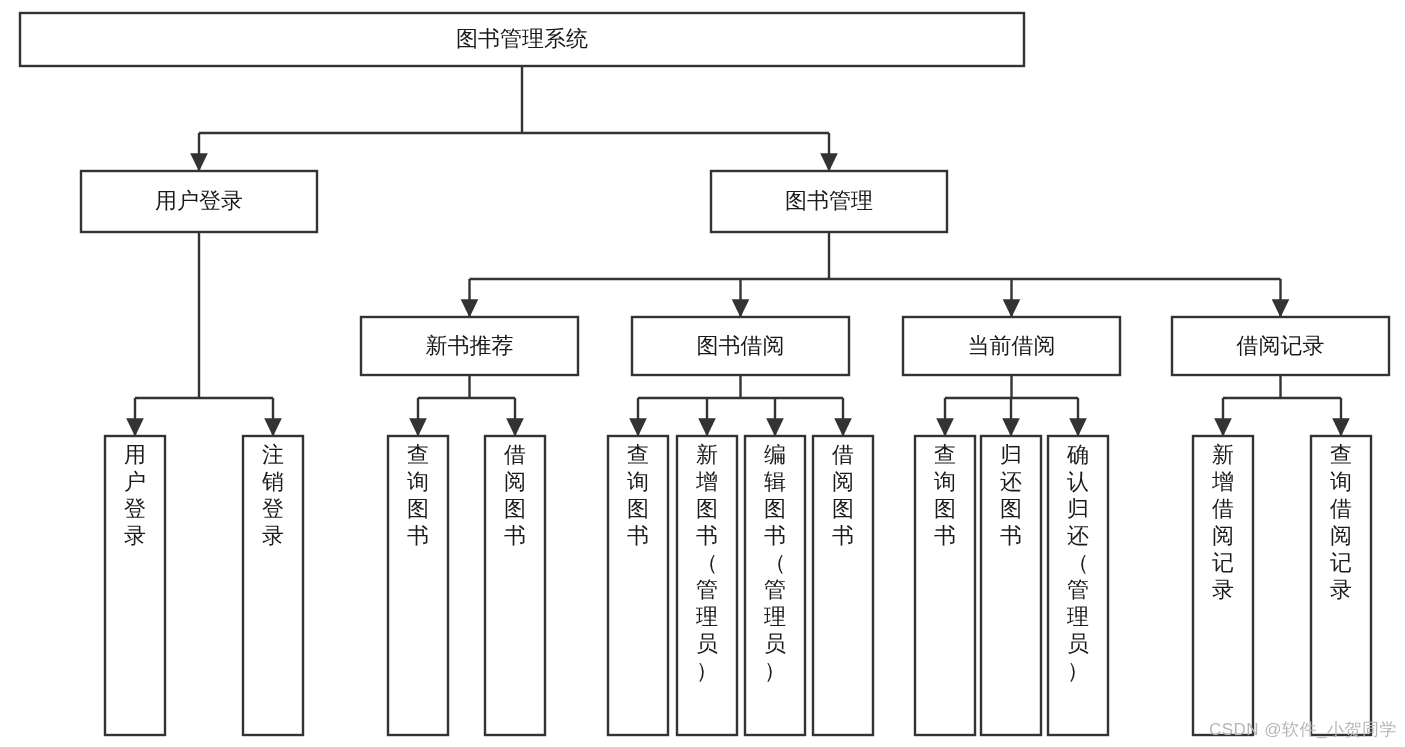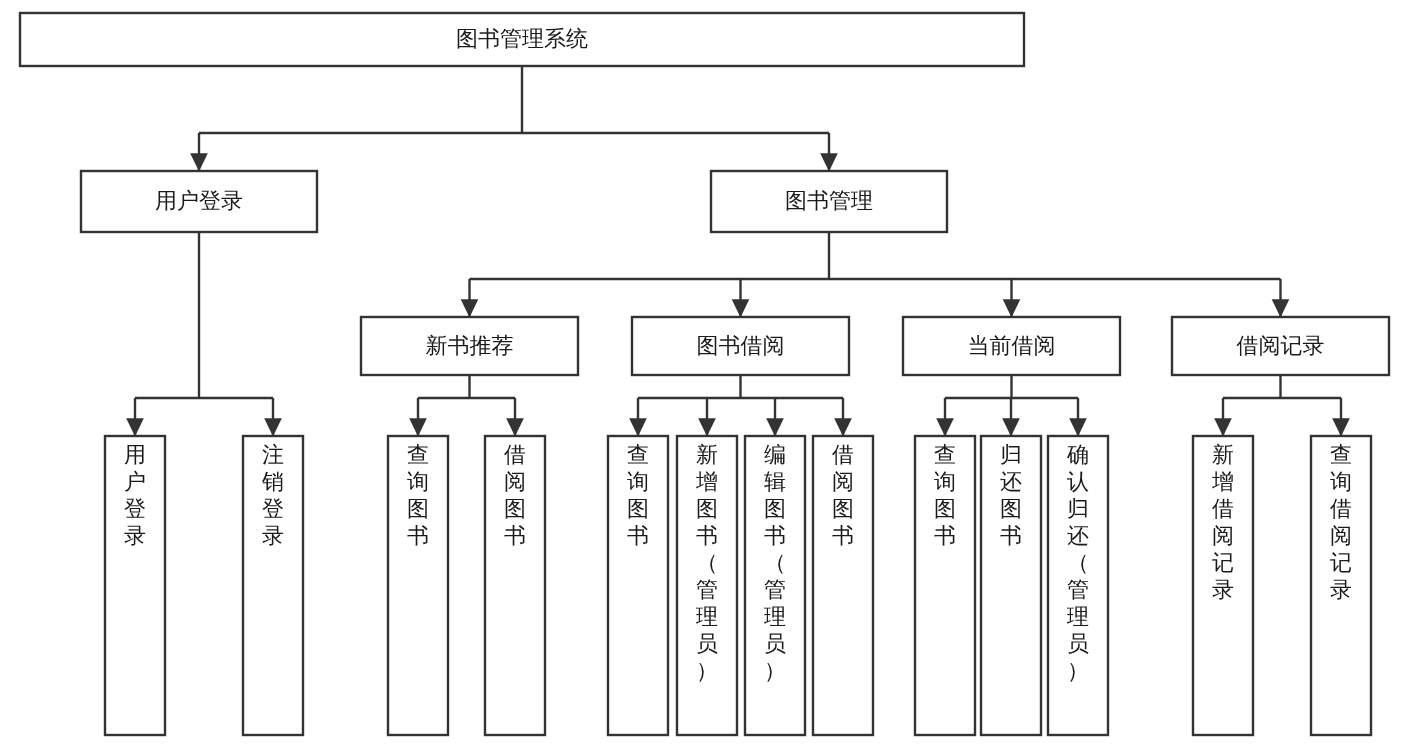--- a/index.html
+++ b/index.html
@@ -200,13 +200,14 @@
         <g>
           <rect x="1193" y="436" width="60" height="299" class="node-box"></rect>
           <text x="1223" y="0" class="node-label-vertical"><tspan x="1223" y="462">新</tspan><tspan x="1223" y="489">增</tspan><tspan x="1223" y="516">借</tspan><tspan x="1223" y="543">阅</tspan><tspan x="1223" y="570">记</tspan><tspan x="1223" y="597">录</tspan></text>
         </g>
         <g>
           <rect x="1311" y="436" width="60" height="299" class="node-box"></rect>
           <text x="1341" y="0" class="node-label-vertical"><tspan x="1341" y="462">查</tspan><tspan x="1341" y="489">询</tspan><tspan x="1341" y="516">借</tspan><tspan x="1341" y="543">阅</tspan><tspan x="1341" y="570">记</tspan><tspan x="1341" y="597">录</tspan></text>
         </g>
       </g>
   </svg>
+  <div class="watermark">CSDN @软件_小贺同学</div>
 </div>
 
 </body></html>

